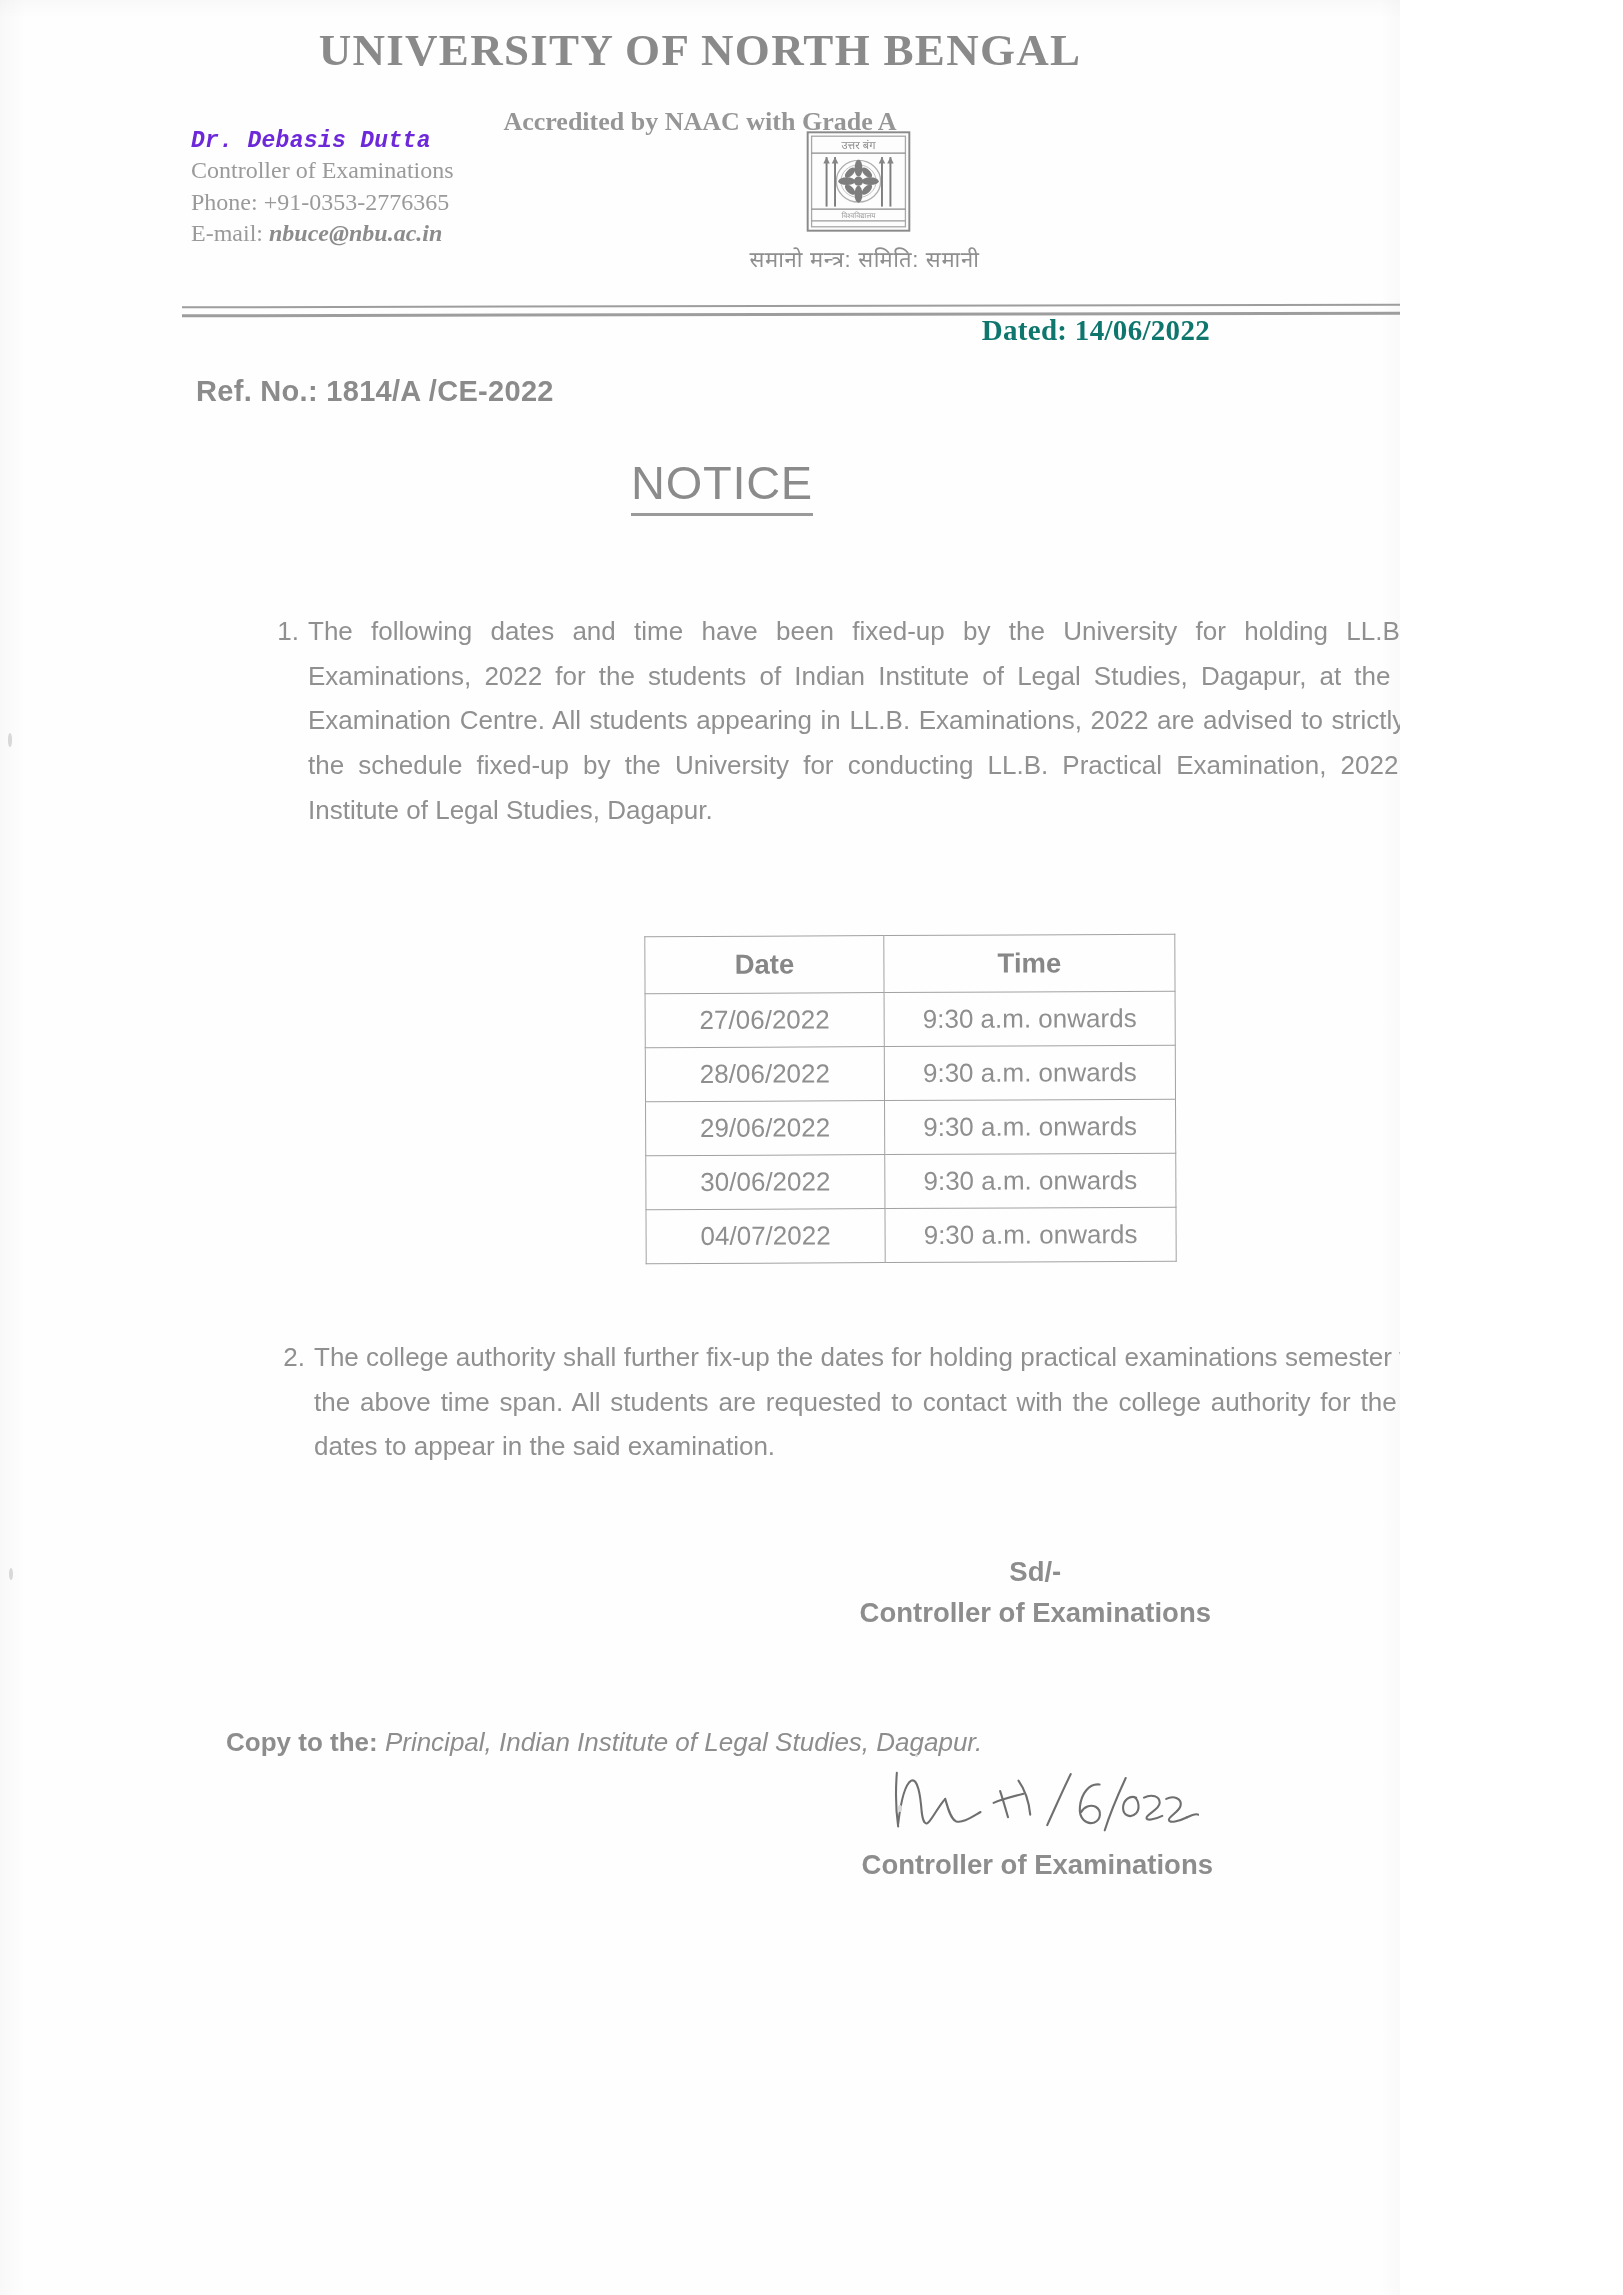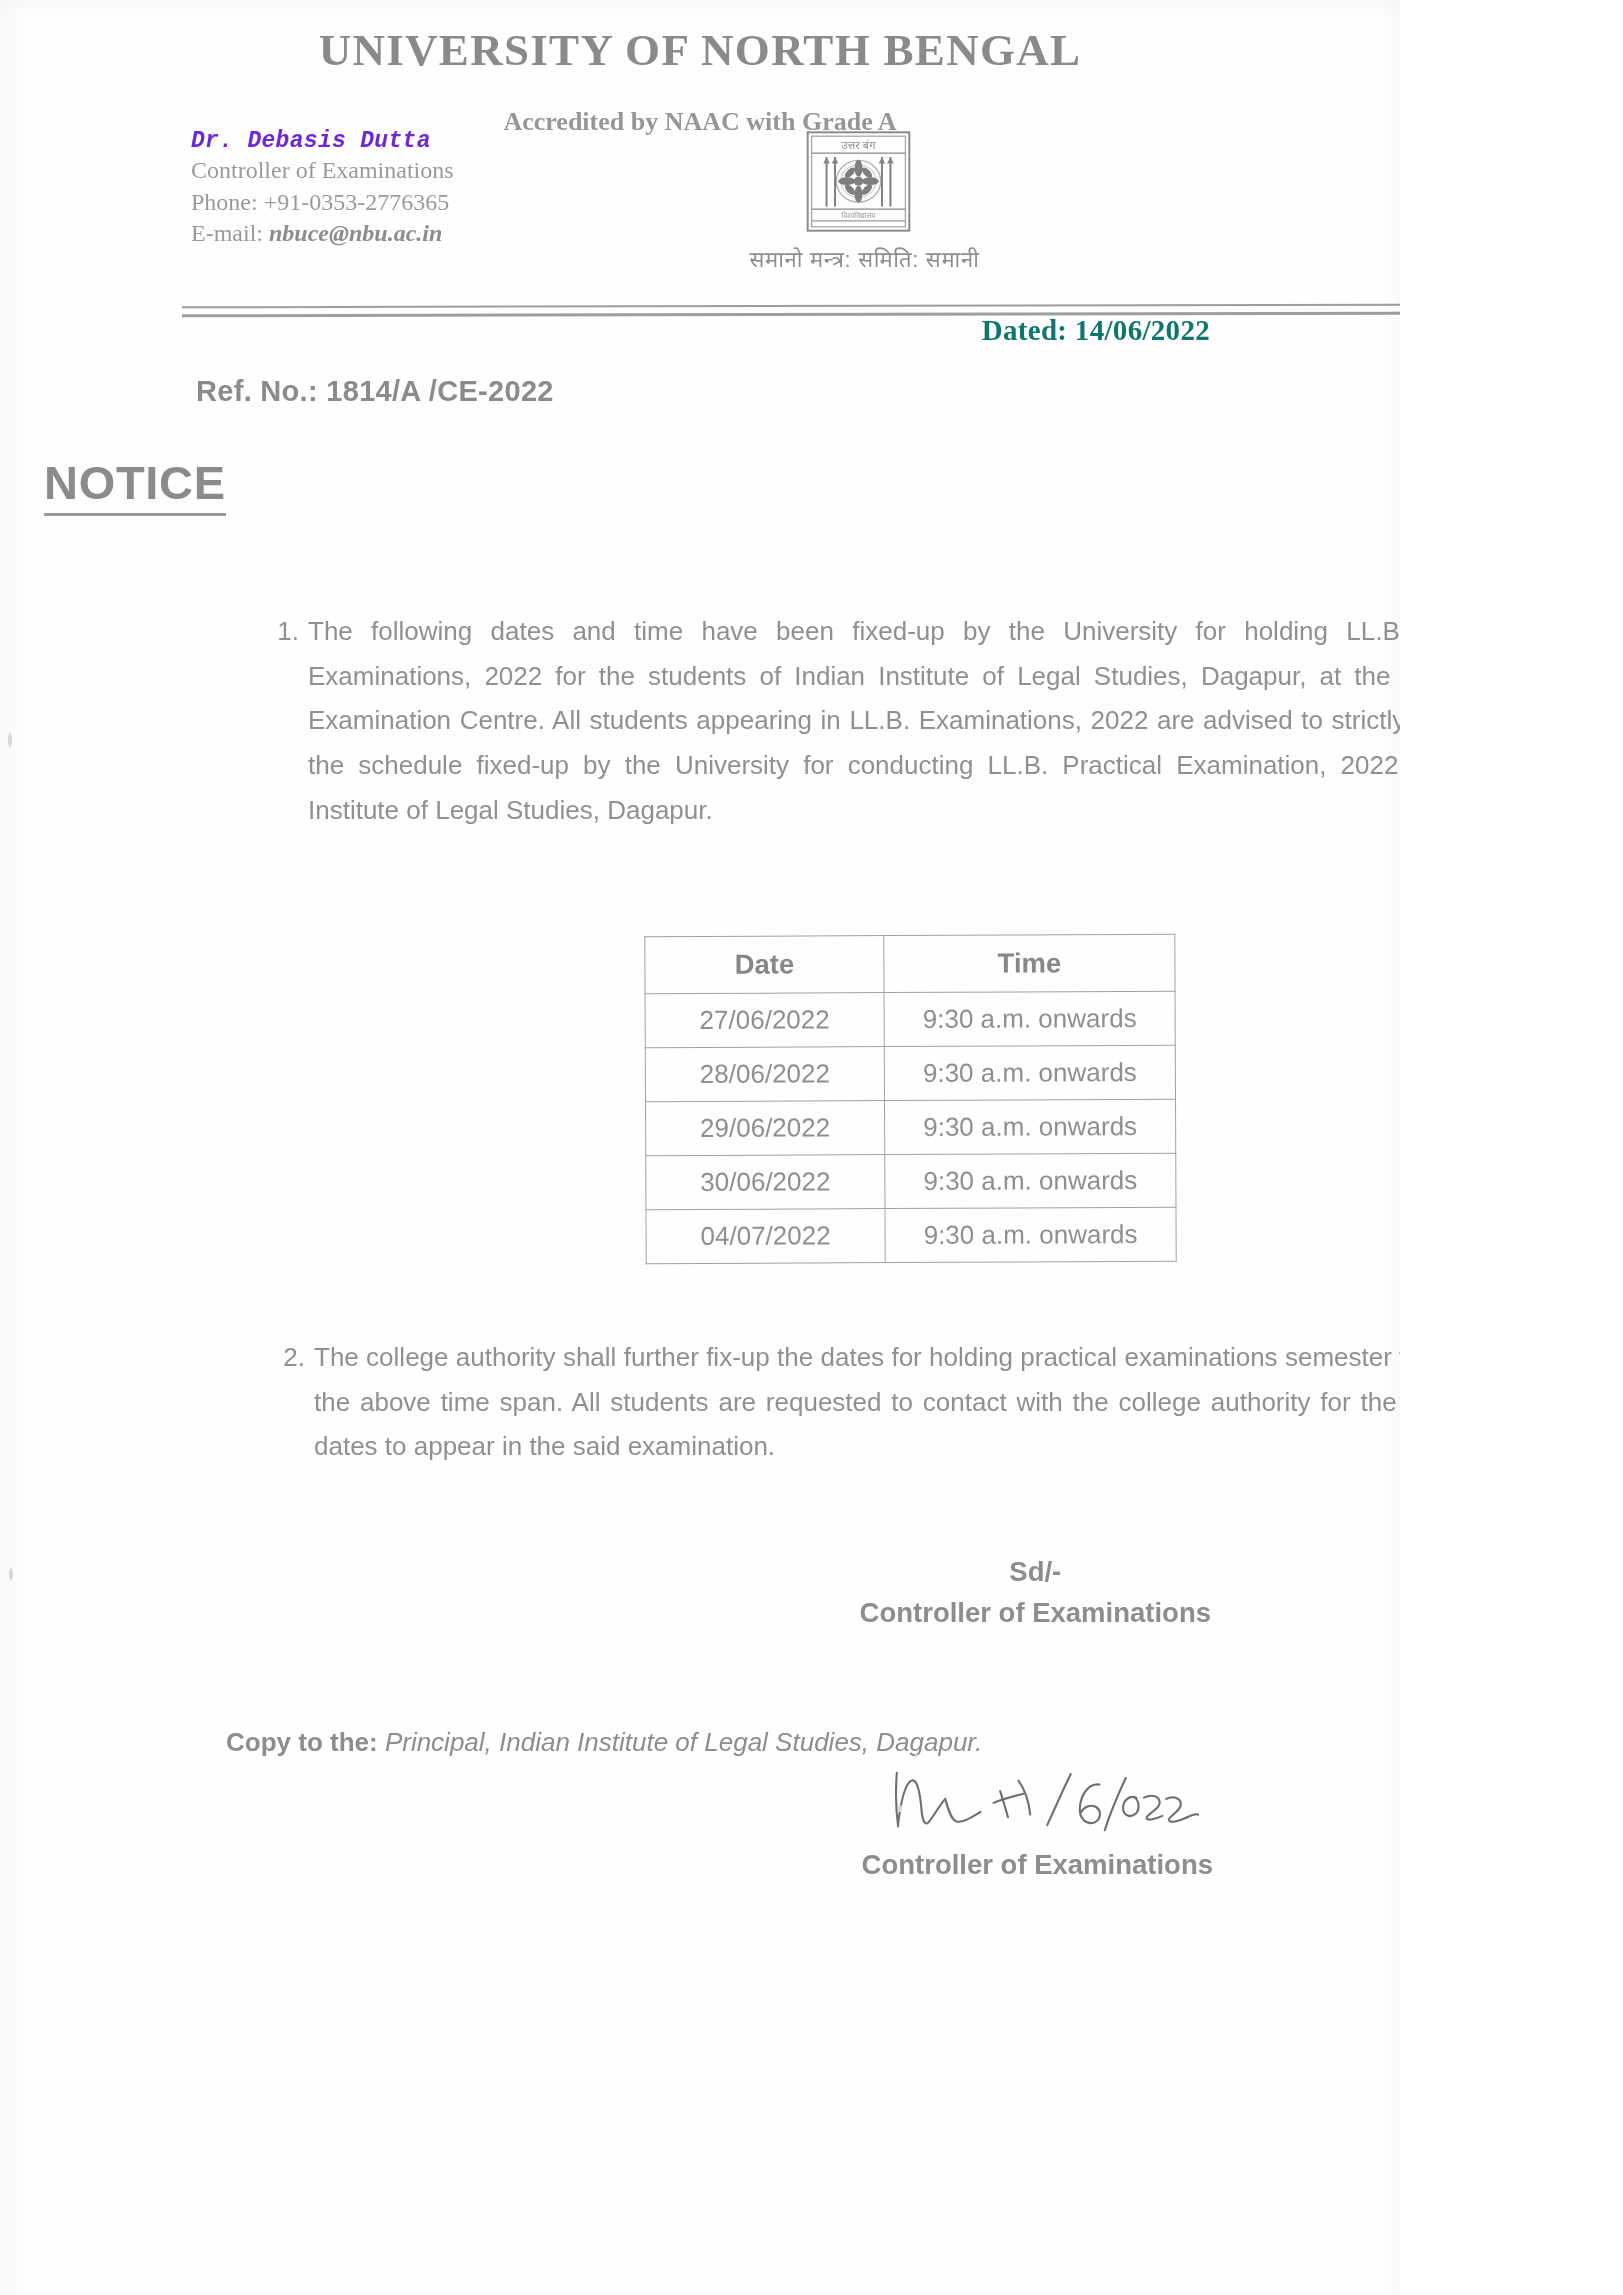--- a/index.html
+++ b/index.html
@@ -154,22 +154,23 @@
     font-size: 29px;
     color: #0f766e;
     letter-spacing: 0.3px;
   }
 
   
   .notice {
     position: absolute;
     left: 0; right: 0;
     top: 455px;
-    font-family: "Liberation Sans", sans-serif;
-    font-weight: bold;
+    text-align: center;
+    font-family: "Liberation Sans", sans-serif;
+    font-weight: normal;
     font-size: 47px;
     color: #8b8b8b;
     letter-spacing: 0.7px;
     padding-left: 44px;
   }
   .notice span {
     border-bottom: 3.9px solid #9a9a9a;
     padding-bottom: 3.9px;
   }
 

